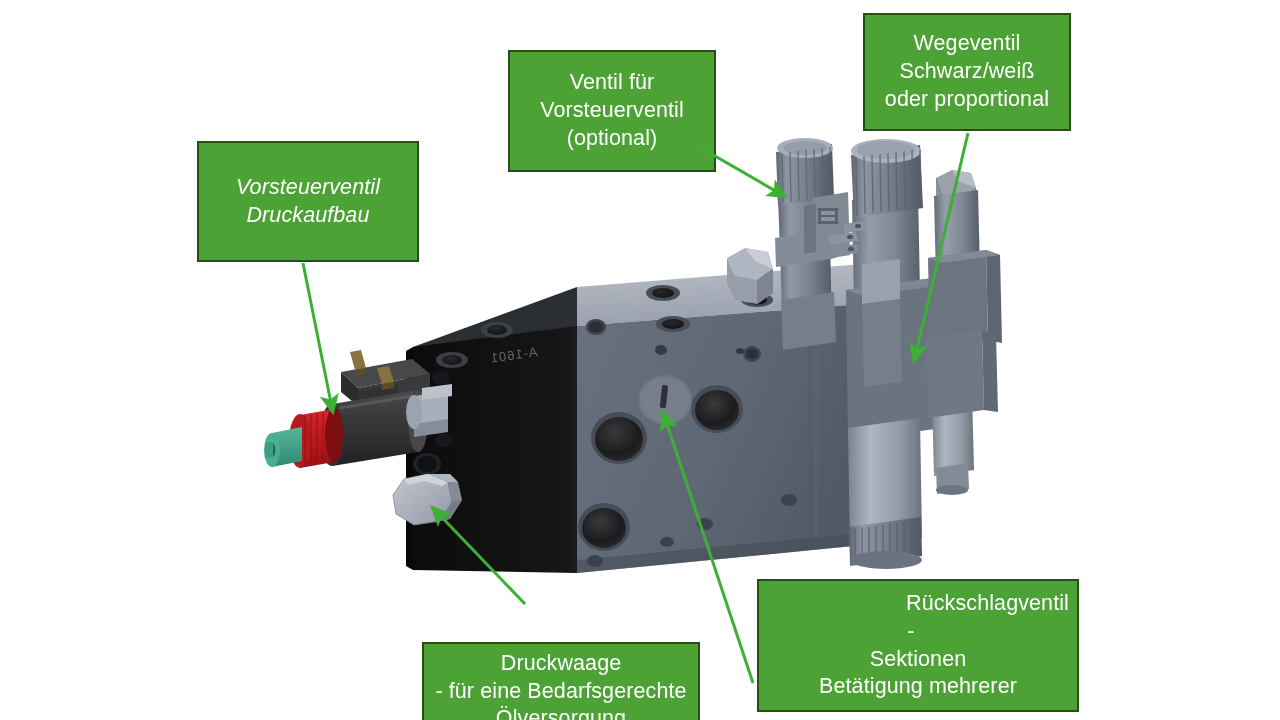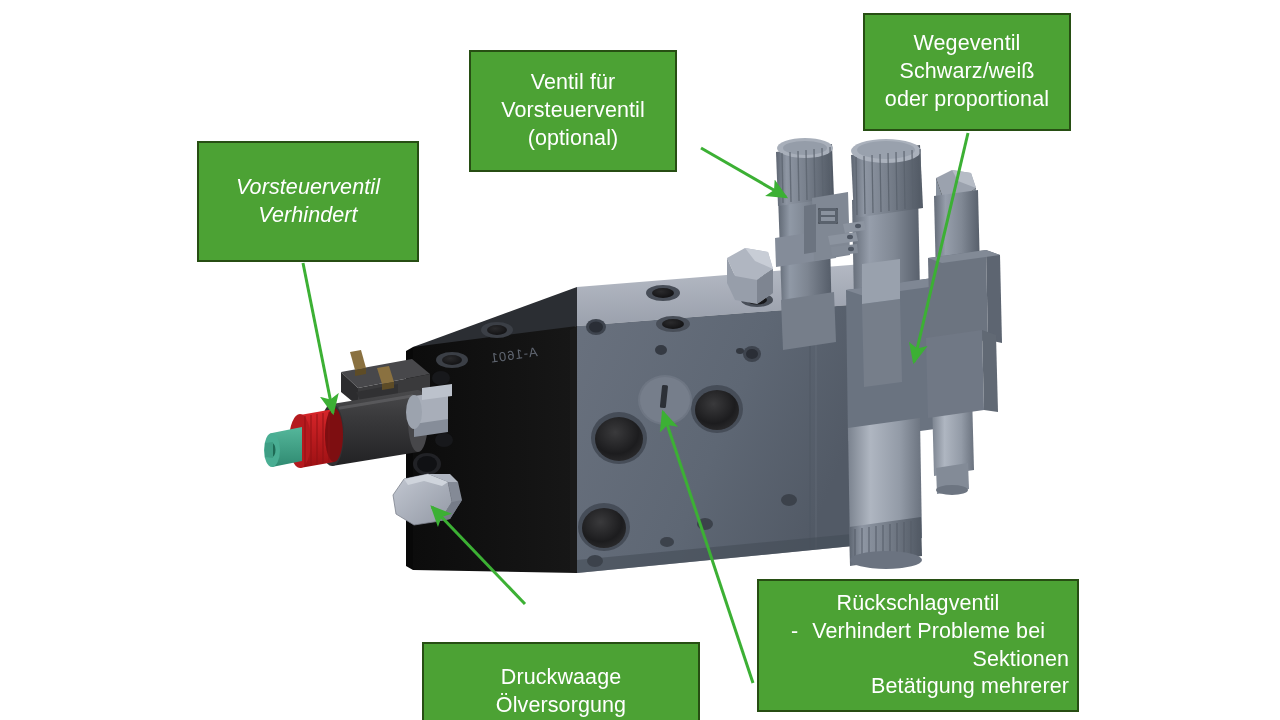--- a/index.html
+++ b/index.html
@@ -28,36 +28,36 @@
     flex-direction: column;
     align-items: center;
     justify-content: center;
     text-align: center;
     line-height: 1.30;
     font-size: 21.5px;
     letter-spacing: 0.1px;
     padding: 4px 8px;
     z-index: 40;
   }
-  .callout .ln { display: block; white-space: nowrap; text-align: right; }
+  .callout .ln { display: block; white-space: nowrap; }
   .callout.bullet-row {
     align-items: stretch;
   }
   .callout .bullet-line {
     display: flex;
     justify-content: center;
     align-items: baseline;
     white-space: nowrap;
   }
   .callout .bullet-line .dash {
     margin-right: 14px;
   }
 
   #box-vorsteuer   { left: 197px; top: 141px; width: 222px; height: 121px; font-style: italic; }
-  #box-schwimm     { left: 469px; top: 50px;  width: 208px; height: 122px; }
+  #box-schwimm     { left: 508px; top: 50px;  width: 208px; height: 122px; }
   #box-wegeventil  { left: 863px; top: 13px;  width: 208px; height: 118px; }
   #box-druckwaage  { left: 422px; top: 612px; width: 278px; height: 99px; margin-top: 30px;  }
   #box-rueck       { left: 757px; top: 579px; width: 322px; height: 133px; }
 
   
   #arrows {
     position: absolute;
     left: 0; top: 0;
     width: 1280px; height: 720px;
     z-index: 45;
@@ -432,43 +432,43 @@
 
     <line x1="968" y1="133" x2="914" y2="362" stroke="#3CB034" stroke-width="3" marker-end="url(#ah)"></line>
 
     <line x1="525" y1="604" x2="432" y2="507" stroke="#3CB034" stroke-width="3" marker-end="url(#ah)"></line>
 
     <line x1="753" y1="683" x2="663" y2="412" stroke="#3CB034" stroke-width="3" marker-end="url(#ah)"></line>
   </svg>
 
   <div class="callout" id="box-vorsteuer">
     <span class="ln">Vorsteuerventil</span>
-    <span class="ln">Verhindert</span>
+    <span class="ln">Druckaufbau</span>
   </div>
 
   <div class="callout" id="box-schwimm">
     <span class="ln">Ventil für</span>
     <span class="ln">Vorsteuerventil</span>
     <span class="ln">(optional)</span>
   </div>
 
   <div class="callout" id="box-wegeventil">
     <span class="ln">Wegeventil</span>
     <span class="ln">Schwarz/weiß</span>
     <span class="ln">oder proportional</span>
   </div>
 
   <div class="callout" id="box-druckwaage">
     <span class="ln">Druckwaage</span>
+    <span class="ln">- für eine Bedarfsgerechte</span>
     <span class="ln">Ölversorgung</span>
   </div>
 
   <div class="callout bullet-row" id="box-rueck">
-    <span class="ln" style="text-align:center;">Rückschlagventil</span>
+    <span class="ln" style="text-align:right;">Rückschlagventil</span>
     <span class="bullet-line">
       <span class="dash">-</span>
-      <span>Verhindert Probleme bei</span>
     </span>
     <span class="ln">Sektionen</span>
     <span class="ln">Betätigung mehrerer</span>
   </div>
 
 </div>
 
 </body></html>

